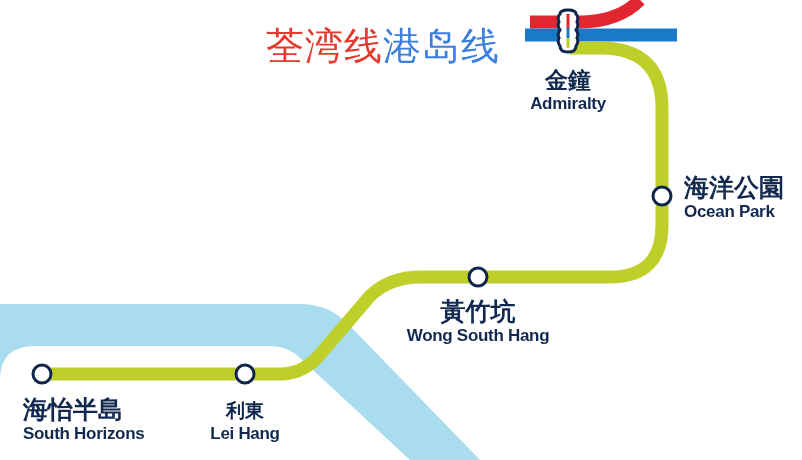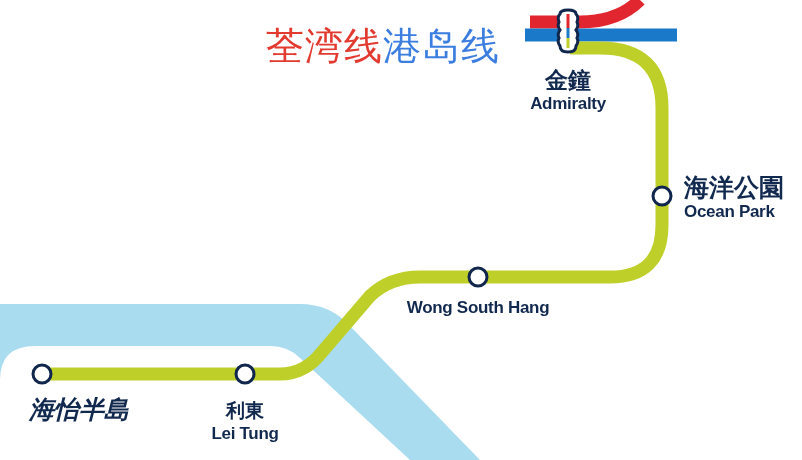--- a/index.html
+++ b/index.html
@@ -49,25 +49,27 @@
     <span class="zh">金鐘</span>
     <span class="en">Admiralty</span>
   </div>
 
   <div class="lbl left" style="left:684px; top:174px;">
     <span class="zh" style="font-size:25px;">海洋公園</span>
     <span class="en">Ocean Park</span>
   </div>
 
   <div class="lbl" style="left:396px; top:298px; width:164px;">
+    <span class="zh" style="font-size:25px;">黃竹坑</span>
     <span class="en">Wong South Hang</span>
   </div>
 
   <div class="lbl" style="left:198px; top:396px; width:94px;">
     <span class="zh" style="font-size:19px;">利東</span>
-    <span class="en">Lei Tung</span>
+    <span class="en">Lei Hang</span>
   </div>
 
-  <div class="lbl left" style="left:29px; top:396px;font-style:italic;">
+  <div class="lbl left" style="left:23px; top:396px;">
     <span class="zh" style="font-size:25px;">海怡半島</span>
+    <span class="en">South Horizons</span>
   </div>
 
 </div>
 
 </body></html>

